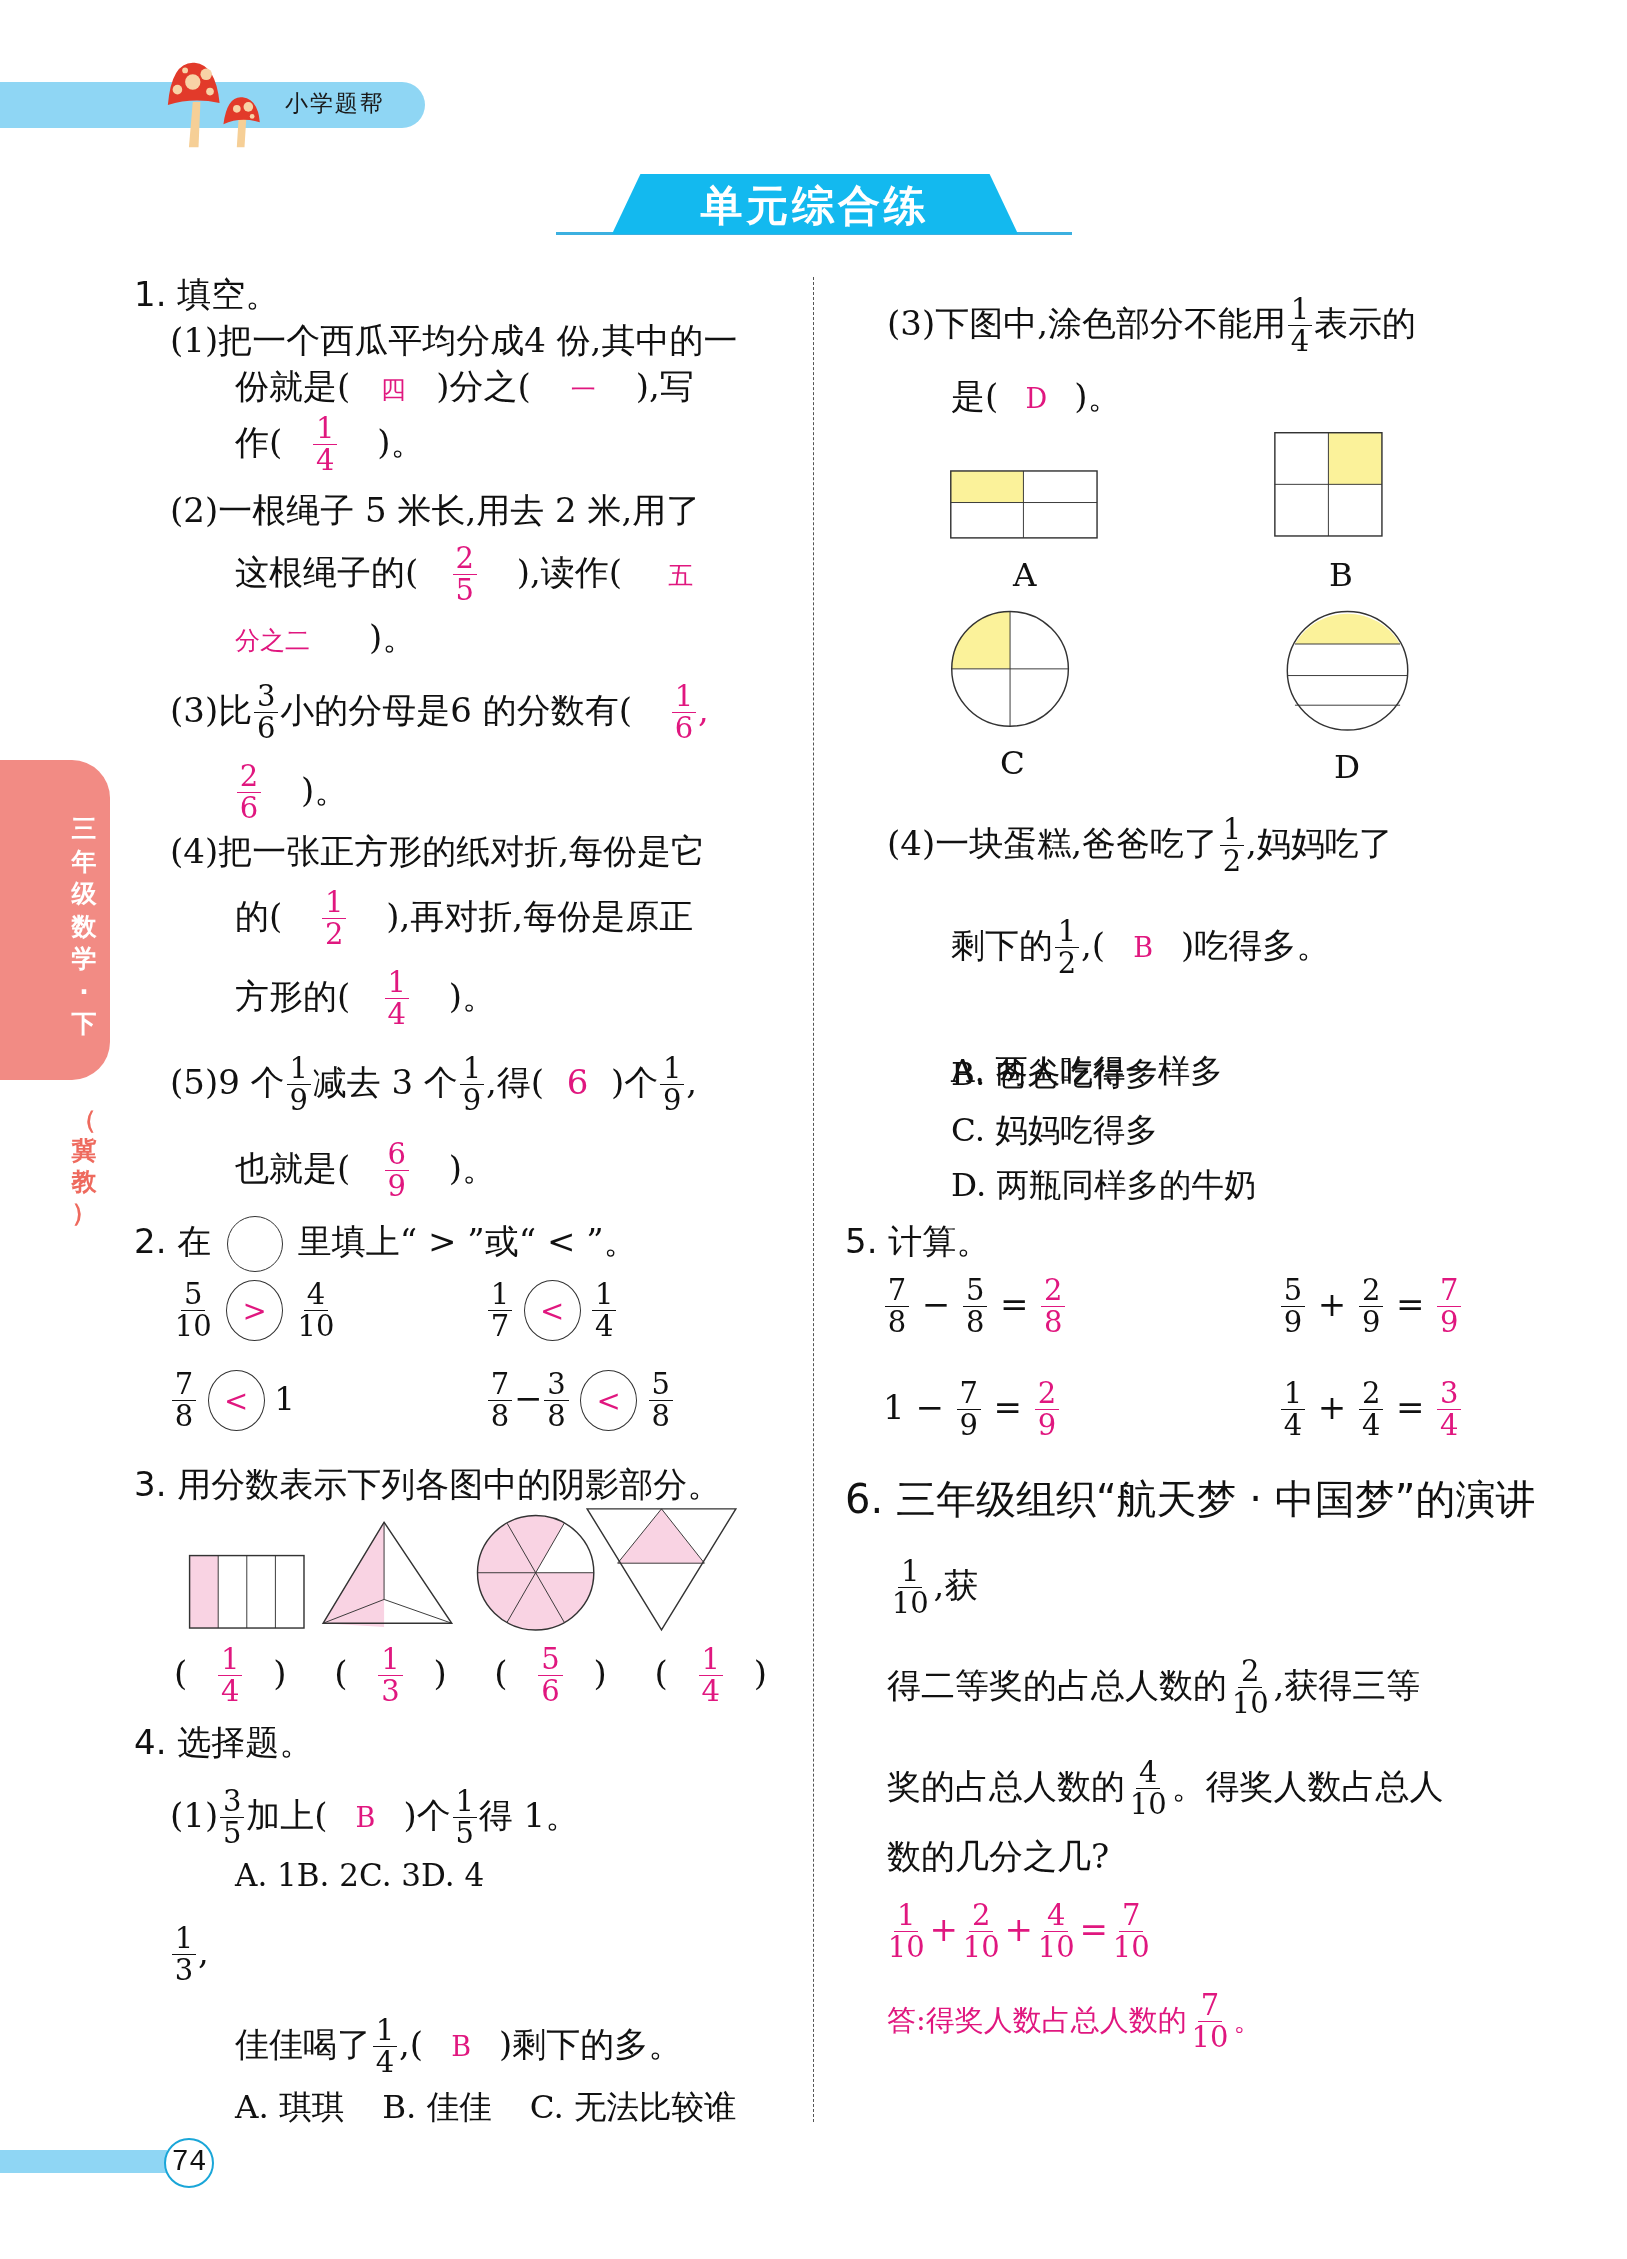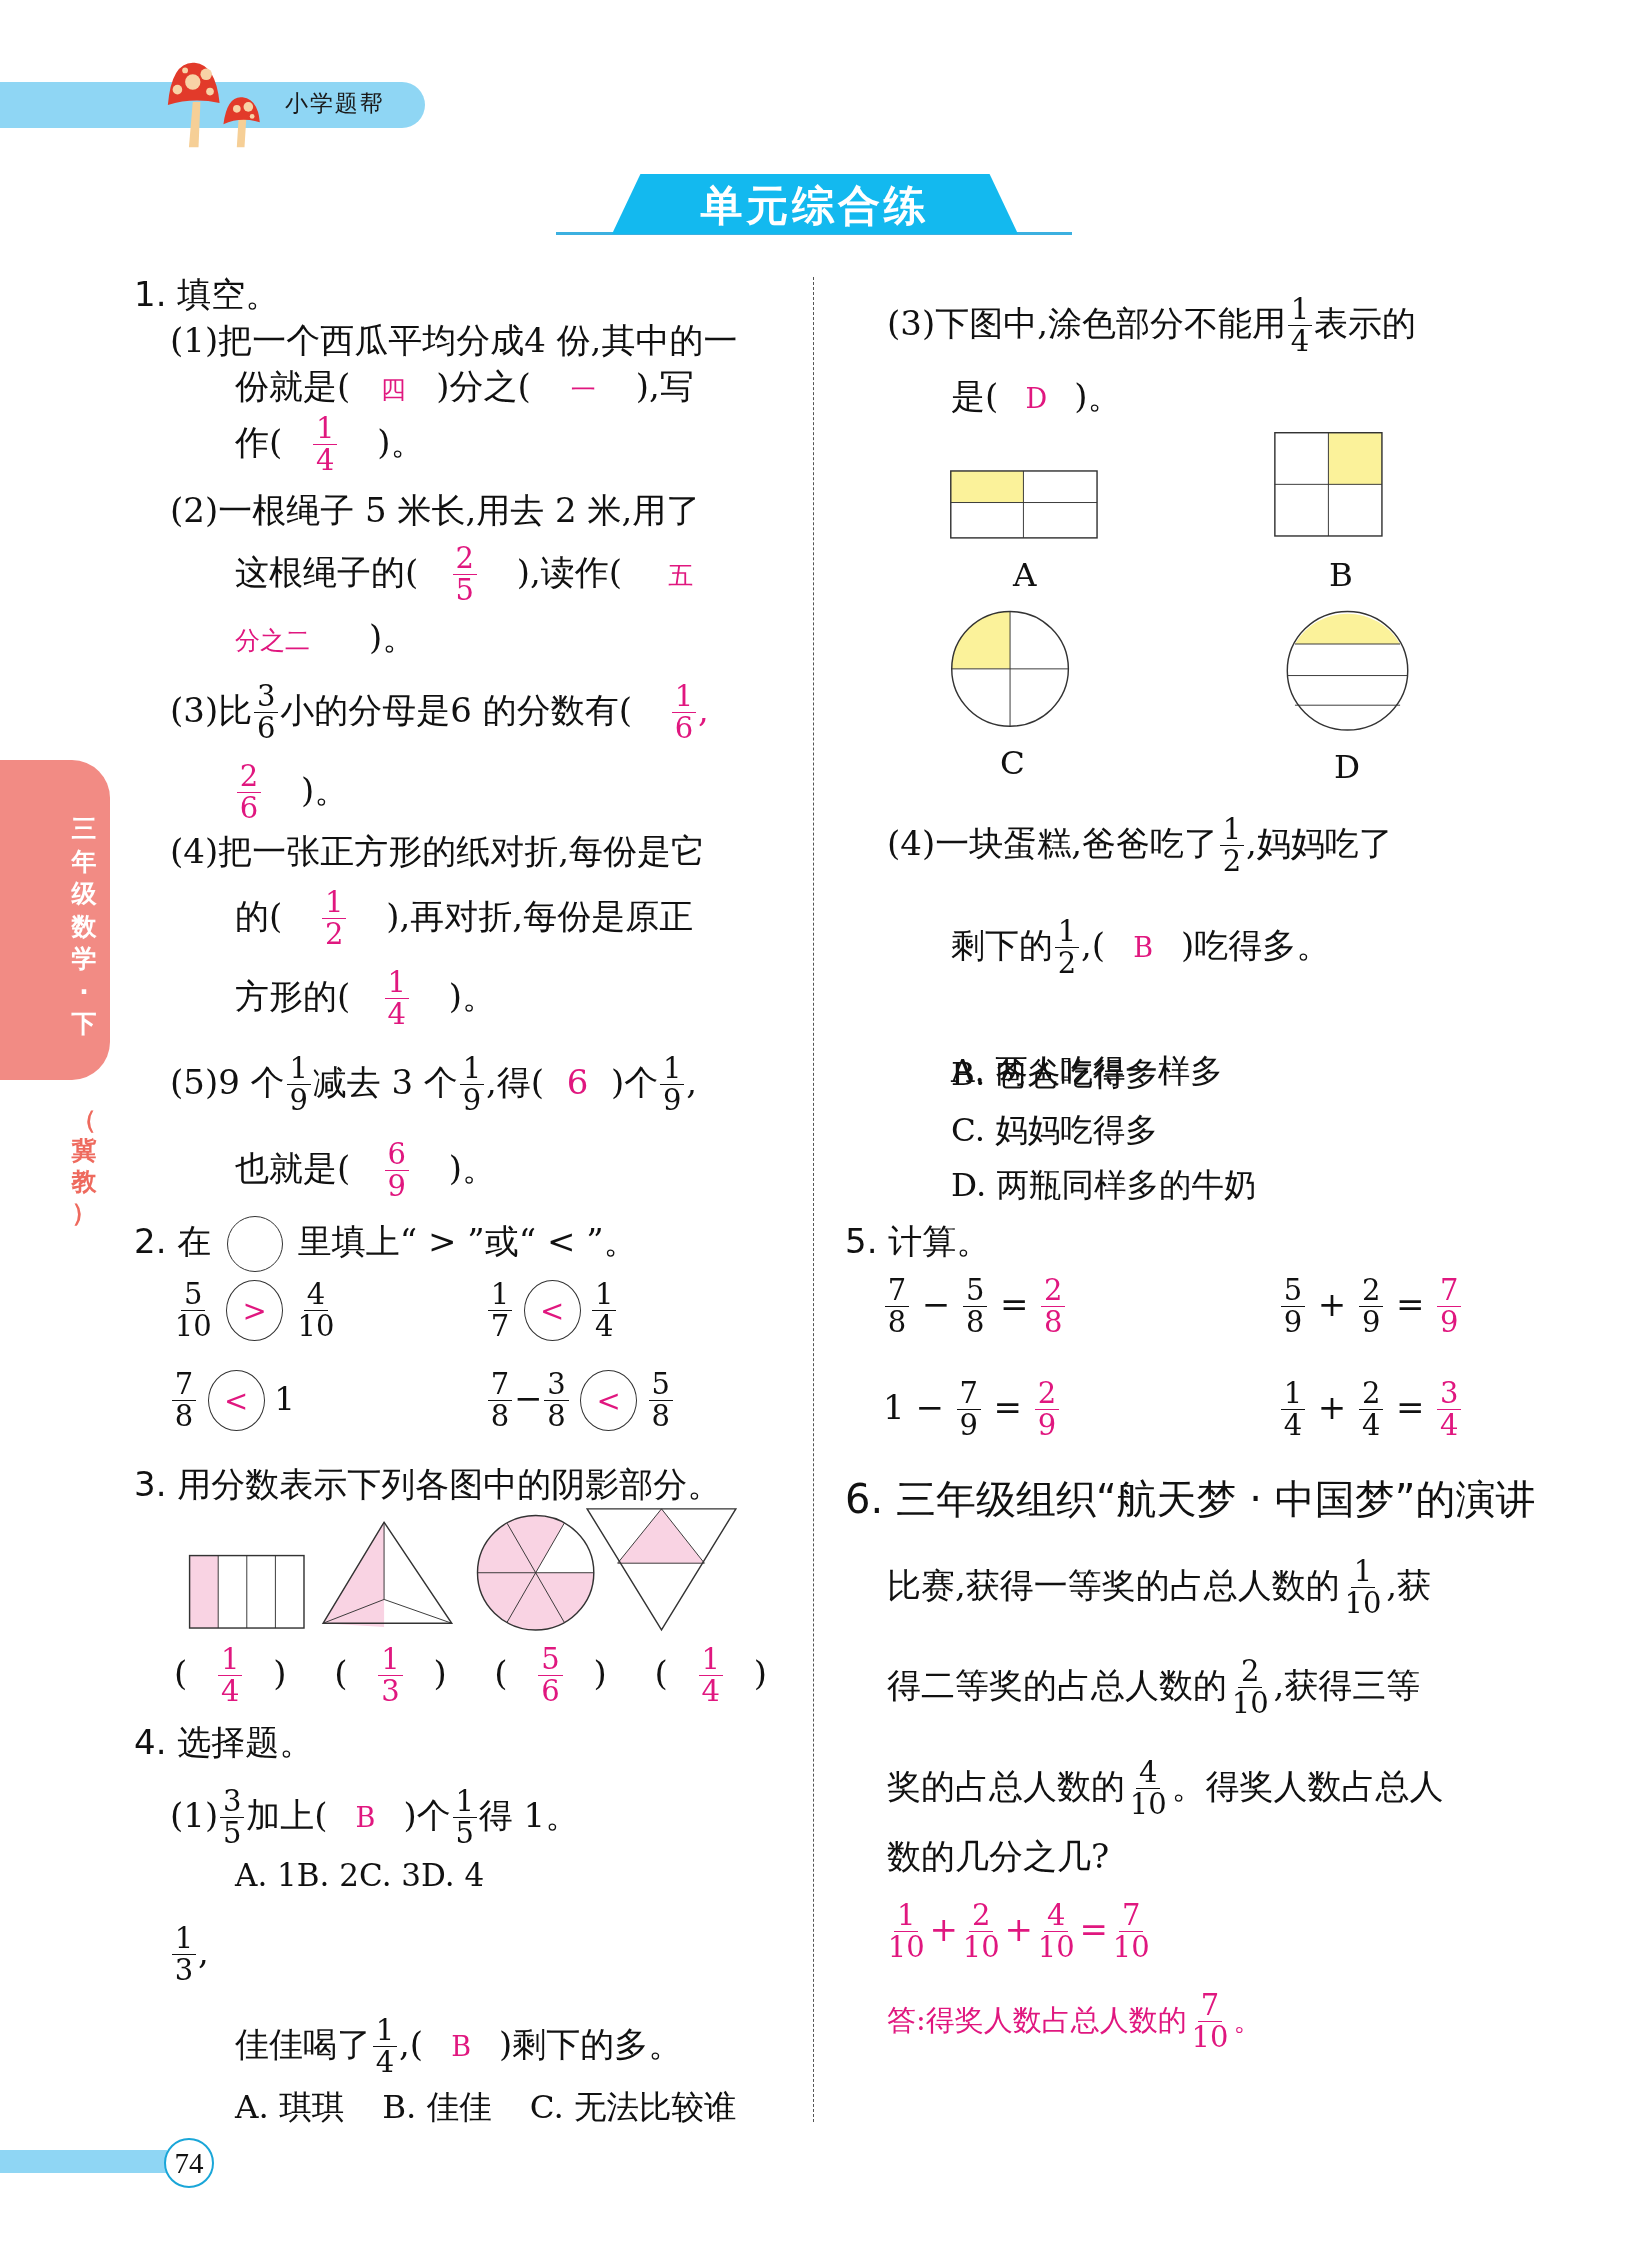--- a/index.html
+++ b/index.html
@@ -24,21 +24,21 @@
   .q{font-size:34px;line-height:42px;white-space:nowrap;}
   .qh{font-family:"DejaVu Sans","Liberation Sans",sans-serif;font-size:34px;}
   .frac{display:inline-flex;flex-direction:column;align-items:center;vertical-align:middle;font-size:29px;line-height:31px;margin:0 1.9px;}
   .frac .n{padding:0 2.9px;border-bottom:1.9px solid currentColor;}
   .frac.ans .n{border-bottom-color:#e0177f;}
   .frac .d{padding:0 2.9px;}
   .cmp{display:inline-flex;width:55px;height:59px;border:1.9px solid #333;border-radius:50%;align-items:center;justify-content:center;vertical-align:middle;margin:0 9.6px;}
   .cmp span{color:#e0177f;font-size:29px;}
   .fig{position:absolute;}
   .pagenum{left:164px;top:2138px;width:46px;height:46px;border:2.9px solid #1aa6d8;border-radius:50%;background:#fff;
-           text-align:center;line-height:46px;font-size:29px;font-family:Liberation Serif, serif;}
+           text-align:center;line-height:46px;font-size:29px;font-family:Liberation Mono, monospace;}
   .pagebar{left:0;top:2150px;width:167px;height:23px;background:#8fd6f4;}
   .lbl{font-size:32.5px;}
 </style>
 </head>
 <body>
 
 <div class="abs hdr-pill"></div>
 <svg class="abs" style="left:164px;top:59px" width="115" height="91" viewBox="0 0 120 95">
   <path d="M30 45 L26 92 L36 92 L38 45 Z" fill="#f6cf96"></path>
   <path d="M4 48 Q8 2 32 4 Q54 6 58 46 Q30 40 4 48 Z" fill="#e23a2a"></path>
@@ -388,21 +388,21 @@
       <span class="n">2</span>
       <span class="d">4</span>
     </span> <span>=</span> <span class="frac ans">
       <span class="n">3</span>
       <span class="d">4</span>
     </span>
 </div>
 
 <div class="abs q" style="left:845px;top:1478px"><span class="qh" style="font-size:40px">6. 三年级组织“航天梦 · 中国梦”的演讲</span></div>
 <div class="abs q" style="left:887px;top:1556px">
-  <span>比赛,获得一等奖的占总人数的</span><span class="frac">
+  <span class="frac">
       <span class="n">1</span>
       <span class="d">10</span>
     </span><span>,获</span>
 </div>
 <div class="abs q" style="left:887px;top:1656px">
   <span>得二等奖的占总人数的</span><span class="frac">
       <span class="n">2</span>
       <span class="d">10</span>
     </span><span>,获得三等</span>
 </div>

